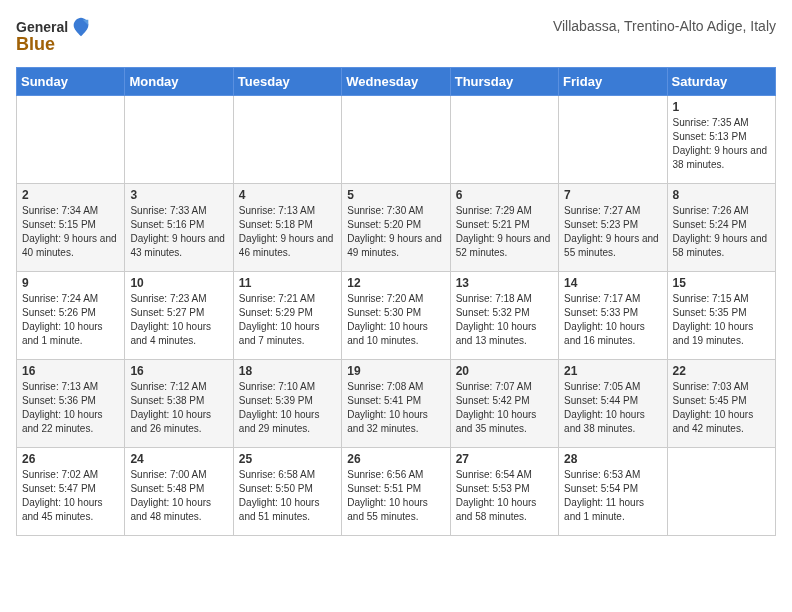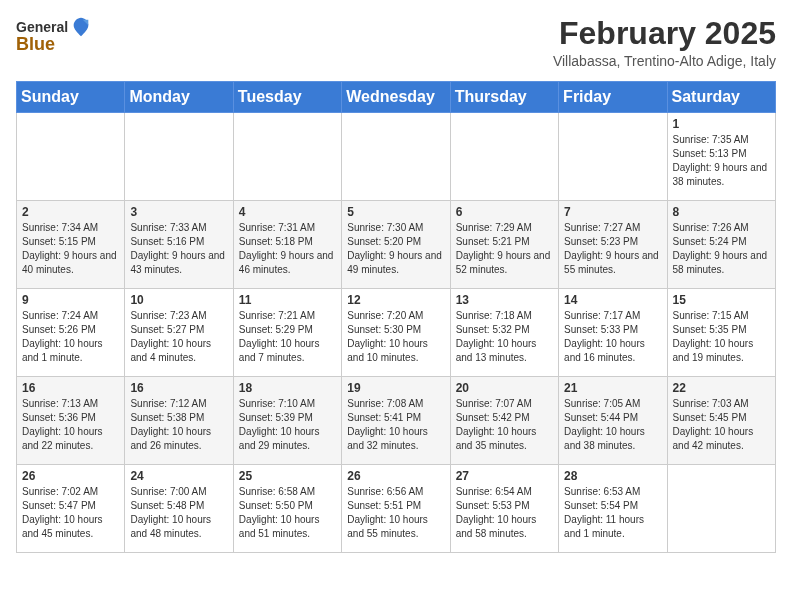--- a/index.html
+++ b/index.html
@@ -52,21 +52,21 @@
       margin-left: 40px;
     }
     .calendar {
       width: 100%;
       border-collapse: collapse;
       border: 1px solid #ccc;
     }
     .calendar th {
       background: #3a7bd5;
       color: #fff;
-      font-size: 16px;
+      font-size: 13px;
       font-weight: bold;
       padding: 6px 4px;
       text-align: left;
       border: 1px solid #5a90e0;
     }
     .calendar td {
       border: 1px solid #ccc;
       vertical-align: top;
       padding: 4px 5px;
       width: 108px;
@@ -103,21 +103,20 @@
         <span class="logo-text-general">General</span>
         <svg class="logo-icon" viewBox="0 0 24 24" xmlns="http://www.w3.org/2000/svg">
           <path d="M12 2 C8 2 4 6 4 10 C4 14 8 18 12 22 C16 18 20 14 20 10 C20 6 16 2 12 2Z" fill="#3a7bd5"></path>
           <path d="M14 4 L20 4 L20 10 Z" fill="#5a9ae0"></path>
         </svg>
       </div>
       <span class="logo-text-blue" style="display:block;margin-top:-4px;">Blue</span>
     </div>
   </div>
   <div class="title-block">
-    <div class="main-title">February 2025</div>
     <div class="sub-title">Villabassa, Trentino-Alto Adige, Italy</div>
   </div>
 </div>
 
 <table class="calendar">
   <thead>
     <tr>
     <th>Sunday</th>
         <th>Monday</th>
         <th>Tuesday</th>
@@ -150,21 +149,21 @@
 Daylight: 9 hours and 40 minutes.</div>
         </td>
         <td>
           <span class="day-num">3</span>
           <div class="day-info">Sunrise: 7:33 AM
 Sunset: 5:16 PM
 Daylight: 9 hours and 43 minutes.</div>
         </td>
         <td>
           <span class="day-num">4</span>
-          <div class="day-info">Sunrise: 7:31 AM
+          <div class="day-info">Sunrise: 7:13 AM
 Sunset: 5:18 PM
 Daylight: 9 hours and 46 minutes.</div>
         </td>
         <td>
           <span class="day-num">5</span>
           <div class="day-info">Sunrise: 7:30 AM
 Sunset: 5:20 PM
 Daylight: 9 hours and 49 minutes.</div>
         </td>
         <td>

